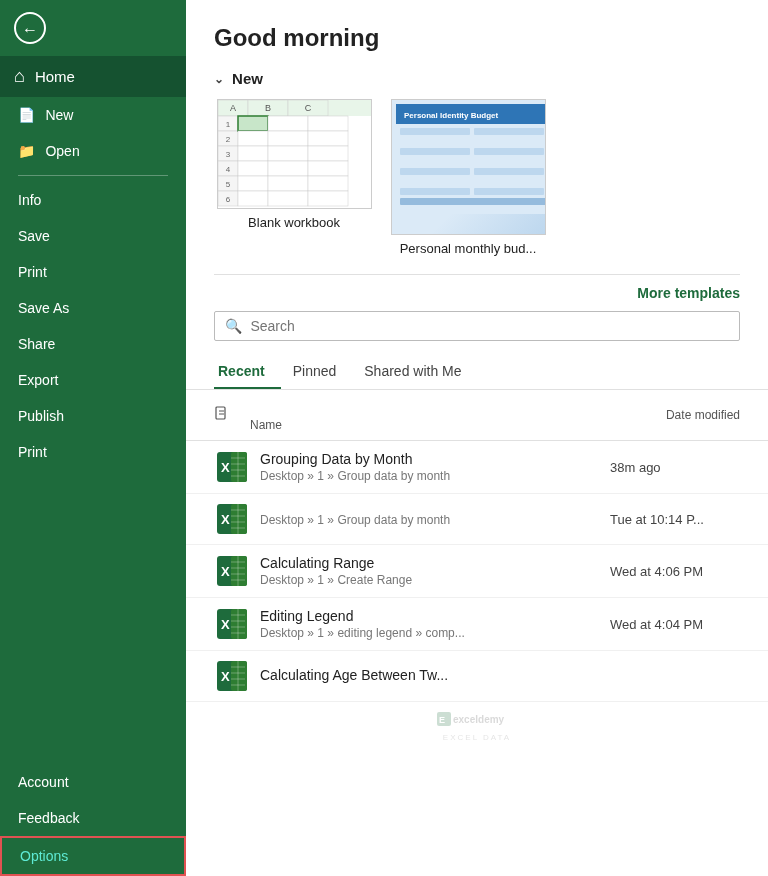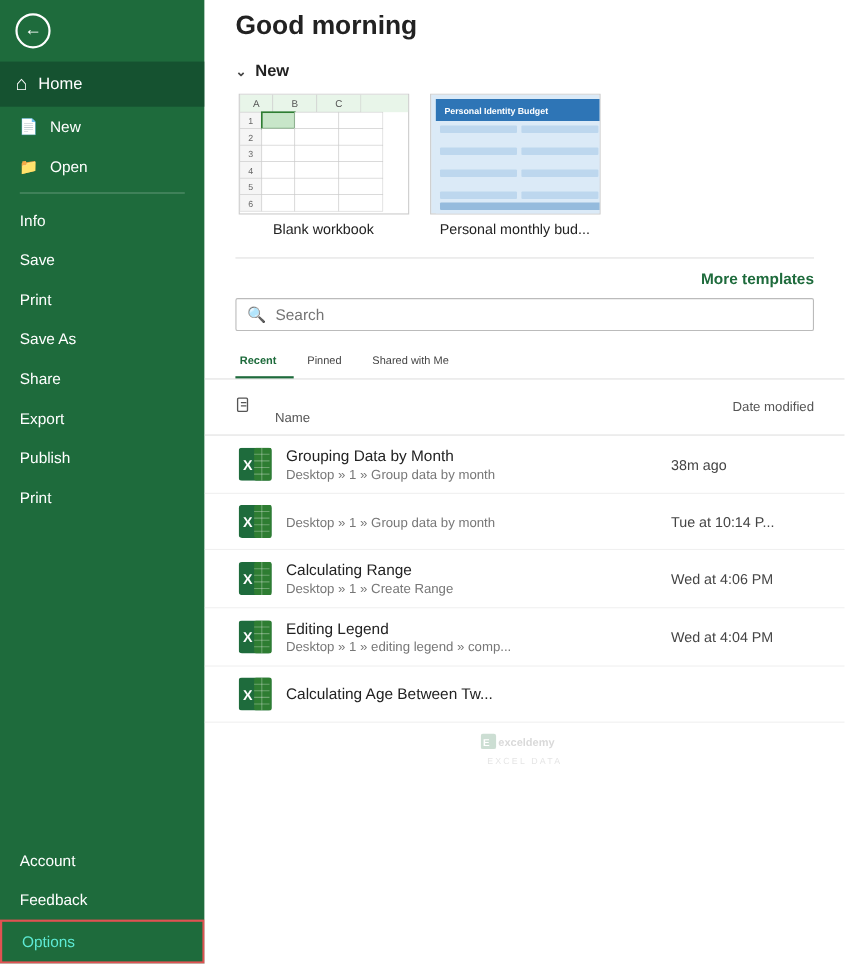--- a/index.html
+++ b/index.html
@@ -87,21 +87,21 @@
 
     
     #main {
       flex: 1;
       background: #fff;
       overflow-y: auto;
       padding: 0;
     }
 
     .main-header {
-      padding: 10px 28px 8px 28px;
+      padding: 24px 28px 8px 28px;
     }
 
     .greeting {
       font-size: 24px;
       font-weight: 700;
       color: #222;
       margin-bottom: 10px;
     }
 
     .section-title-row {
@@ -142,21 +142,21 @@
 
     .template-label {
       font-size: 13px;
       color: #222;
       margin-top: 6px;
       text-align: center;
     }
 
     .personal-thumb {
       width: 155px;
-      height: 110px;
+      height: 136px;
       background: linear-gradient(135deg, #dbeaf7 60%, #bdd7ee 100%);
       border: 1px solid #ccc;
       padding: 4px;
       font-size: 6px;
       color: #333;
       overflow: hidden;
     }
 
     .divider-line {
       border: none;
@@ -207,21 +207,21 @@
     .tabs-row {
       display: flex;
       gap: 0;
       padding: 0 28px;
       border-bottom: 1px solid #e0e0e0;
       margin-bottom: 0;
     }
 
     .tab {
       padding: 8px 16px 8px 4px;
-      font-size: 10px;
+      font-size: 14px;
       cursor: pointer;
       color: #444;
       border-bottom: 2px solid transparent;
       margin-right: 8px;
     }
 
     .tab.active {
       color: #1e6b3c;
       border-bottom: 2px solid #1e6b3c;
       font-weight: 600;

